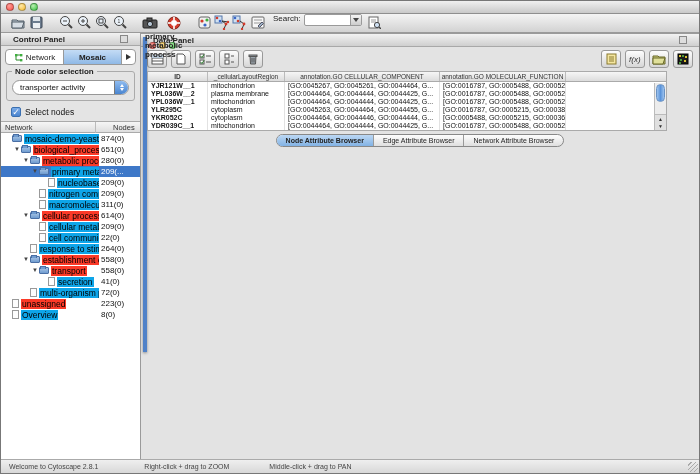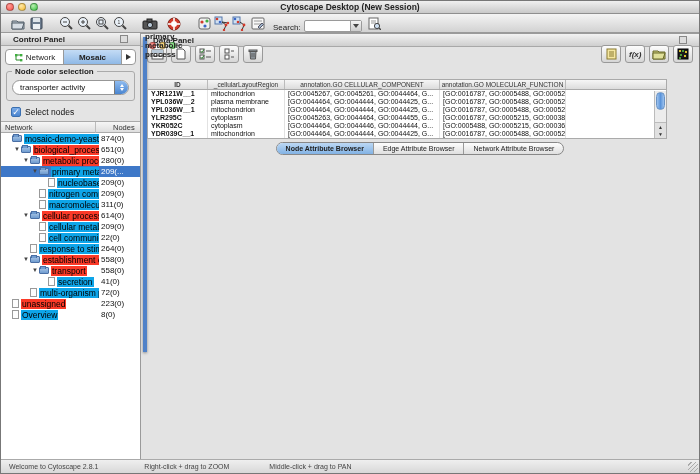--- a/index.html
+++ b/index.html
@@ -10,21 +10,21 @@
   
   .titlebar { height:13px; background:linear-gradient(#f0f0f0,#c9c9c9); border-bottom:1px solid #8f8f8f;
     display:flex; align-items:center; position:relative; }
   .lights { display:flex; gap:4px; margin-left:5px; }
   .light { width:8px; height:8px; border-radius:50%; border:1px solid rgba(0,0,0,.3); }
   .l-red{background:radial-gradient(circle at 35% 30%,#ff9d97,#f85048);} .l-yel{background:radial-gradient(circle at 35% 30%,#ffe9a8,#f6bb33);} .l-grn{background:radial-gradient(circle at 35% 30%,#b9f0b1,#35c13f);}
   .wtitle { position:absolute; left:0; right:0; text-align:center; font-size:8.5px; font-weight:bold; color:#222; }
 
   
   .toolbar { height:19px; background:linear-gradient(#f4f4f4,#d2d2d2); border-bottom:1px solid #9a9a9a;
-    display:flex; align-items:flex-end; padding-left:8px; }
+    display:flex; align-items:flex-start; padding-left:8px; }
   .tbtn { width:18px; height:17px; display:flex; align-items:center; justify-content:center; }
   .tgap { width:12px; }
   .search-label { font-size:8px; color:#222; margin:0 3px 0 6px; }
   .combo { width:58px; height:12px; background:#fff; border:1px solid #9a9a9a; border-radius:2px; display:flex; }
   .combo input { flex:1; border:none; outline:none; font-size:8px; width:40px; background:transparent; }
   .combo .drop { width:11px; border-left:1px solid #9a9a9a; background:linear-gradient(#f4f4f4,#ccc); display:flex; align-items:center; justify-content:center; }
   .tri-d { width:0;height:0;border-left:3px solid transparent;border-right:3px solid transparent;border-top:4px solid #444; }
 
   
   .content { flex:1; display:flex; min-height:0; }
@@ -80,21 +80,21 @@
   .ftitle { height:14px; background:linear-gradient(#ededed,#c6c6c6); border-bottom:1px solid #8e8e8e; position:relative; display:flex; align-items:center; flex:none; }
   .ftitle .lights { margin-left:4px; gap:3px; } .ftitle .light { width:7px; height:7px; }
   .ftitle .wtitle { font-size:8px; }
   .canvas { flex:1; background:#fff; min-height:0; position:relative; }
   .canvas svg { width:100%; height:100%; display:block; }
   .bgstrip { height:15px; flex:none; background:#f2f2f2; border-top:1px solid #bbb; }
   .bgstrip svg { width:100%; height:100%; display:block; }
 
   
   .data-panel { flex:1; background:#e3e3e3; border-top:1px solid #9a9a9a; display:flex; flex-direction:column; min-height:0; }
-  .dp-toolbar { height:24px; display:flex; align-items:flex-end; padding:16px 6px; gap:4px;font-weight:bold; }
+  .dp-toolbar { height:24px; display:flex; align-items:center; padding:8px 6px; gap:4px; }
   .dbtn { width:20px; height:18px; border:1px solid #999; border-radius:3px; background:linear-gradient(#fdfdfd,#d6d6d6); display:flex; align-items:center; justify-content:center; }
   .dp-spacer { flex:1; }
   .tablewrap { width:520px; margin-left:6px; background:#fff; border:1px solid #aaa; position:relative; flex:none; }
   .dhead { display:flex; height:10px; background:linear-gradient(#f6f6f6,#dcdcdc); border-bottom:1px solid #aaa; font-size:6.5px; color:#333; }
   .dhead div { border-right:1px solid #bbb; text-align:center; line-height:10px; overflow:hidden; white-space:nowrap; }
   .drow { display:flex; height:8px; font-size:7px; color:#111; }
   .drow div { border-right:1px solid #e2e2e2; line-height:8px; overflow:hidden; white-space:nowrap; padding-left:3px; }
   .c0{width:60px; font-weight:bold;} .c1{width:77px;} .c2{width:155px;} .c3{width:126px;} .c4{flex:1; border-right:none!important;}
   .vscroll { position:absolute; top:11px; bottom:0; right:0; width:12px; background:#ececec; border-left:1px solid #bbb; }
   .vthumb { position:absolute; top:1px; left:1px; right:1px; height:18px; border-radius:5px; background:linear-gradient(90deg,#9cc2ee,#5b94da,#9cc2ee); border:1px solid #6a93c4; }
@@ -118,21 +118,20 @@
 <body>
 
 <div class="app">
 
   <div class="titlebar">
     <div class="lights">
       <span class="light l-red"></span>
       <span class="light l-yel"></span>
       <span class="light l-grn"></span>
     </div>
-    <div class="wtitle">Cytoscape Desktop (New Session)</div>
   </div>
 
   <div class="toolbar">
     <span class="tbtn">
         <svg class="icon-svg" width="15" height="12" viewBox="0 0 15 12">
           <path d="M1 3 h5 l1 1 h6 v7 H1z" fill="#b9c4ce" stroke="#55606a"></path>
           <path d="M1 5 h12 l-2 6 H1z" fill="#d7dee5" stroke="#55606a"></path>
         </svg>
       </span>
     <span class="tbtn">

